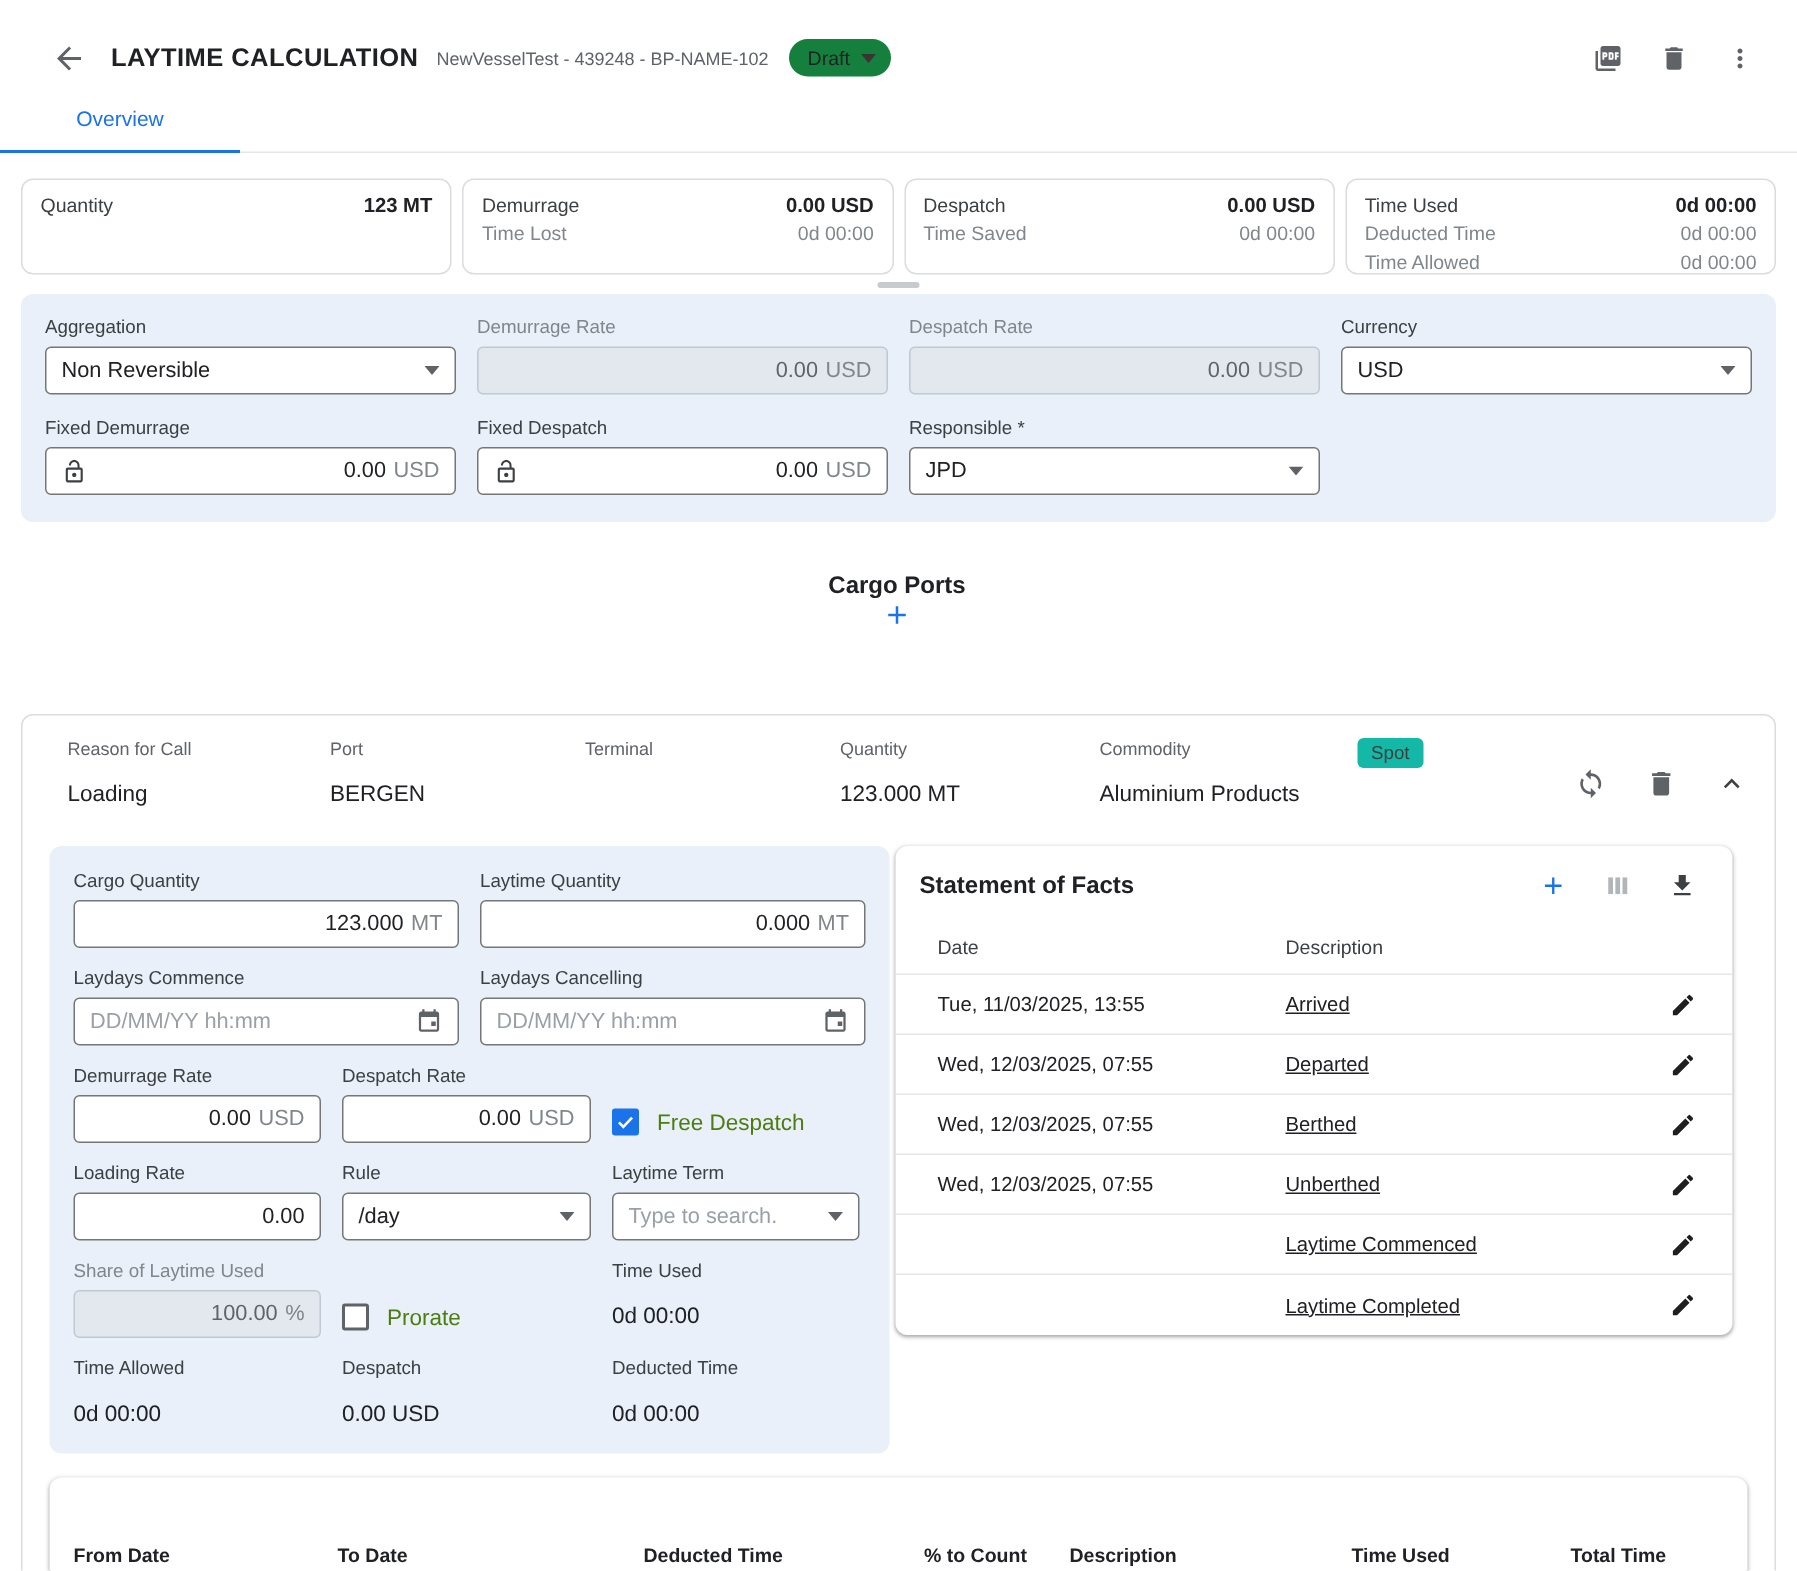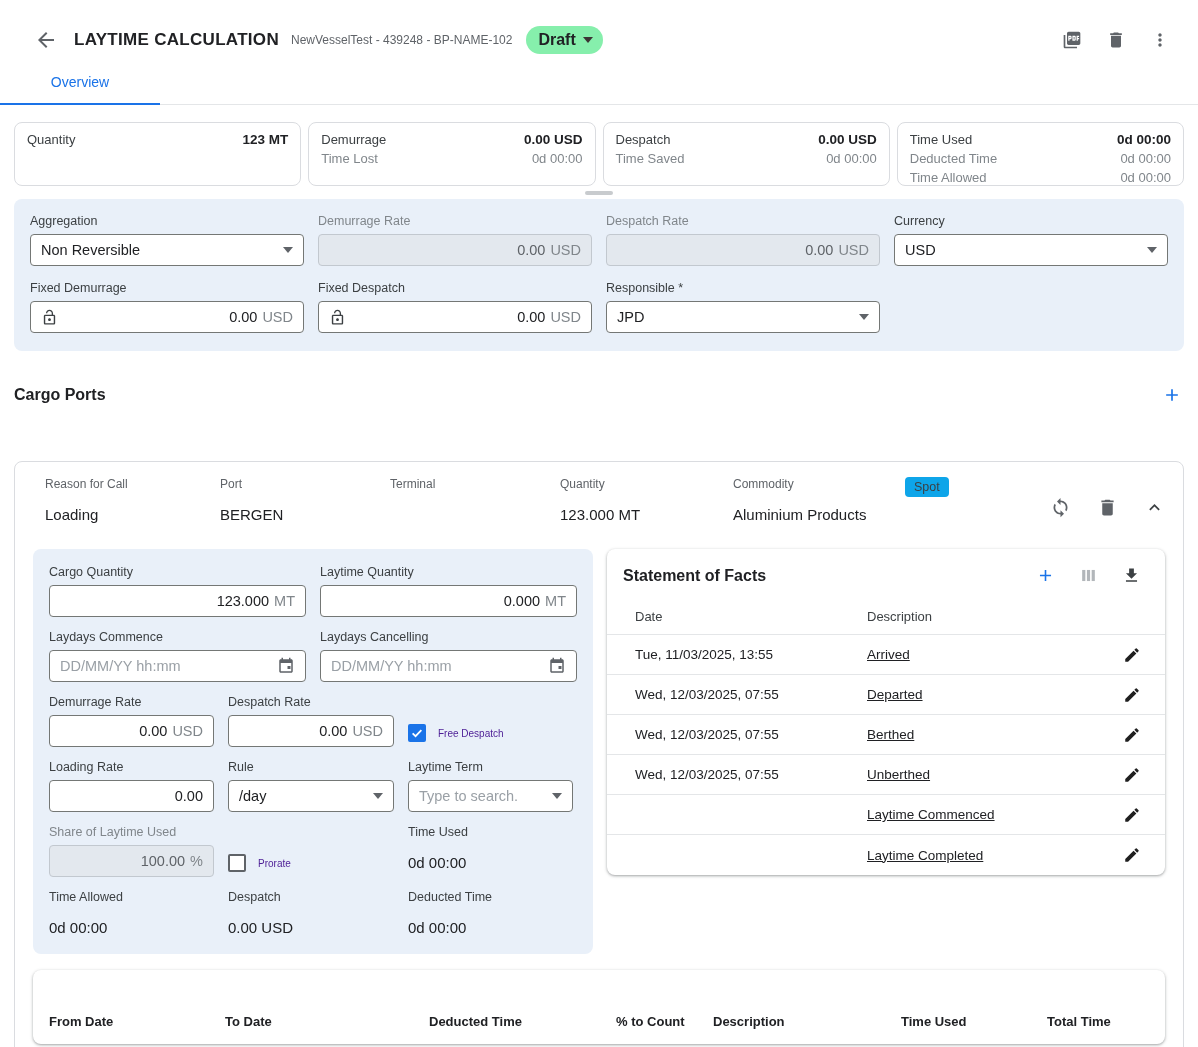--- a/index.html
+++ b/index.html
@@ -4,22 +4,22 @@
 <style>
   * { box-sizing: border-box; margin: 0; padding: 0; }
   html,body { width:1198px; height:1047px; overflow:hidden; background:#fff;
     font-family:"Liberation Sans", sans-serif; color:#202124; }
 
   
   .header { display:flex; align-items:center; padding:26px 28px 9px 34px; }
   .back-btn { width:24px; height:24px; color:#5f6368; cursor:pointer; flex:0 0 auto; }
   .page-title { font-size:17px; font-weight:700; letter-spacing:.3px; margin-left:16px; }
   .page-subtitle { font-size:12px; color:#5f6368; margin-left:12px; }
-  .status-badge { margin-left:14px; background:#86efac; border-radius:14px; padding:5px 10px 5px 12px;
-    font-size:16px; font-weight:700; color:#202124; display:flex; align-items:center; gap:7px; cursor:pointer; }
+  .status-badge { margin-left:14px; background:#15803d; border-radius:14px; padding:5px 10px 5px 12px;
+    font-size:13px; font-weight:400; color:#202124; display:flex; align-items:center; gap:7px; cursor:pointer; }
   .status-badge svg { width:10px; height:6px; fill:#3c3434; }
   .header-actions { margin-left:auto; display:flex; align-items:center; gap:24px; }
   .icon-btn { width:20px; height:20px; color:#5f6368; cursor:pointer; }
   .icon-btn svg { width:100%; height:100%; fill:currentColor; }
 
   
   .tabs { display:flex; border-bottom:1px solid #e4e6e8; }
   .tab { width:160px; text-align:center; padding:11px 4px 13px; font-size:14px; color:#5f6368; cursor:pointer; }
   .tab.active { color:#1a73e8; font-weight:500; border-bottom:2px solid #1a73e8; margin-bottom:-1px; }
 
@@ -42,49 +42,49 @@
   .ibox input { border:none; outline:none; background:transparent; width:100%; font:inherit; color:#202124; }
   .ibox input.num { text-align:right; }
   .ibox .unit { color:#80868b; margin-left:5px; flex:0 0 auto; }
   .ibox.disabled { background:#e3e8ee; border-color:#c2c8cf; }
   .ibox.disabled input { color:#5f6368; }
   .selectbox { justify-content:space-between; cursor:pointer; }
   .selectbox .caret { width:10px; height:6px; fill:#5f6368; flex:0 0 auto; margin-left:8px; }
   .lockbox .lock { width:17px; height:17px; fill:#3c4043; flex:0 0 auto; margin-right:6px; }
 
   
-  .section-head { margin:34px 16px 0 14px; display:flex; justify-content:space-between; align-items:center; }
+  .section-head { margin:34px 16px 0 14px; display:flex; align-items:center;flex-direction:column; }
   .section-head h2 { font-size:16px; font-weight:700; }
   .add-btn { width:20px; height:20px; color:#1a73e8; cursor:pointer; }
   .add-btn svg { width:100%; height:100%; fill:currentColor; }
 
   .port-card { margin:56px 14px 0; border:1px solid #dadce0; border-radius:8px; background:#fff; padding-bottom:3px; }
   .port-head { display:flex; padding:15px 18px 0 30px; }
   .ph-field { display:flex; flex-direction:column; }
   .ph-label { font-size:12px; color:#5f6368; }
   .ph-value { font-size:15px; color:#202124; margin-top:15px; }
   .ph-reason { width:175px; } .ph-port { width:170px; } .ph-terminal { width:170px; }
   .ph-qty { width:173px; } .ph-commodity { width:172px; }
-  .pill-badge { align-self:flex-start; background:#0ea5e9; color:#3c4043; font-size:12.5px;
+  .pill-badge { align-self:flex-start; background:#14b8a6; color:#3c4043; font-size:12.5px;
     border-radius:4px; padding:3px 9px; }
   .port-actions { margin-left:auto; display:flex; align-items:center; gap:26px; padding-top:14px; }
   .port-actions .icon-btn { width:21px; height:21px; }
 
-  .port-body { display:flex; gap:14px; padding:26px 18px 0 18px; align-items:flex-start; }
+  .port-body { display:flex; gap:4px; padding:26px 18px 0 18px; align-items:flex-start; }
 
   
   .port-form { width:560px; background:#e9f0f9; border-radius:8px; padding:16px; }
   .row2 { display:grid; grid-template-columns:257px 257px; gap:14px; margin-bottom:13px; }
   .row3 { display:grid; grid-template-columns:165px 166px 165px; gap:14px; margin-bottom:13px; }
   .inline-check { display:flex; align-items:center; gap:12px; margin-top:24px; }
   .checkbox { width:18px; height:18px; border-radius:2px; flex:0 0 auto; cursor:pointer; }
   .checkbox.checked { background:#1a73e8; display:flex; align-items:center; justify-content:center; }
   .checkbox.checked svg { width:14px; height:14px; fill:none; stroke:#fff; stroke-width:3; }
   .checkbox.unchecked { border:2px solid #5f6368; background:#fff; }
-  .check-label { font-size:10px; color:#4c1d95; }
+  .check-label { font-size:15px; color:#4d7c0f; }
   .cal-icon { width:18px; height:18px; fill:#5f6368; flex:0 0 auto; margin-left:6px; cursor:pointer; }
   .ibox input::placeholder { color:#9aa0a6; }
   .stat .stat-value { font-size:15px; color:#202124; margin-top:15px; }
   .placeholder-text { color:#9aa0a6; }
 
   
   .sof-card { width:558px; background:#fff; border-radius:8px; padding-top:17px;
     box-shadow:0 1px 2px rgba(60,64,67,.3), 0 1px 3px 1px rgba(60,64,67,.15); }
   .sof-title-row { display:flex; align-items:center; padding:0 24px 0 16px; }
   .sof-title-row h3 { font-size:16px; font-weight:700; }

